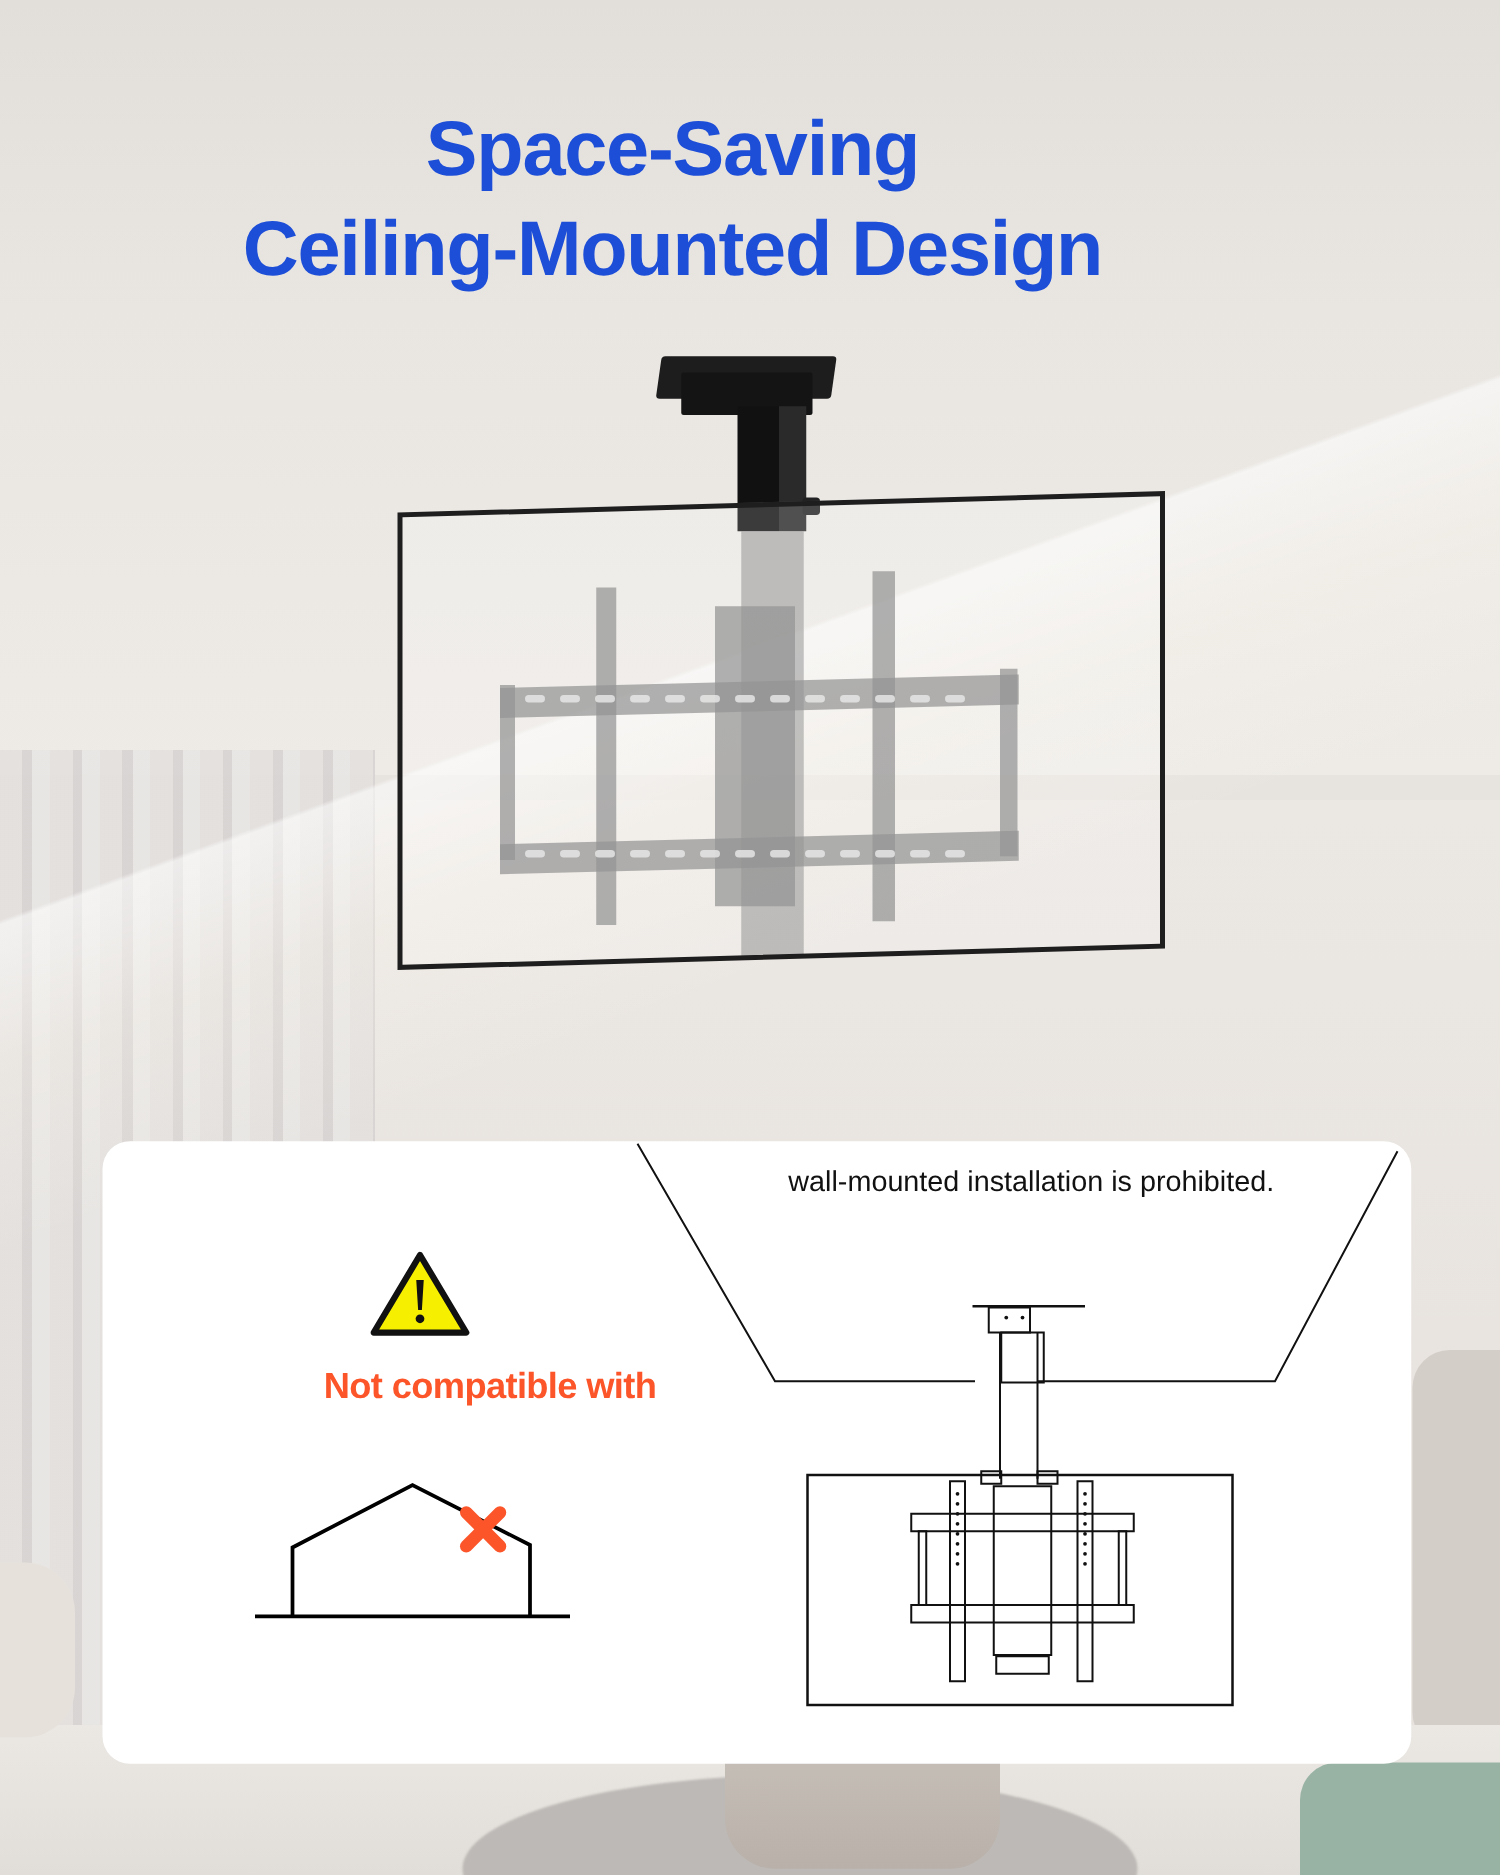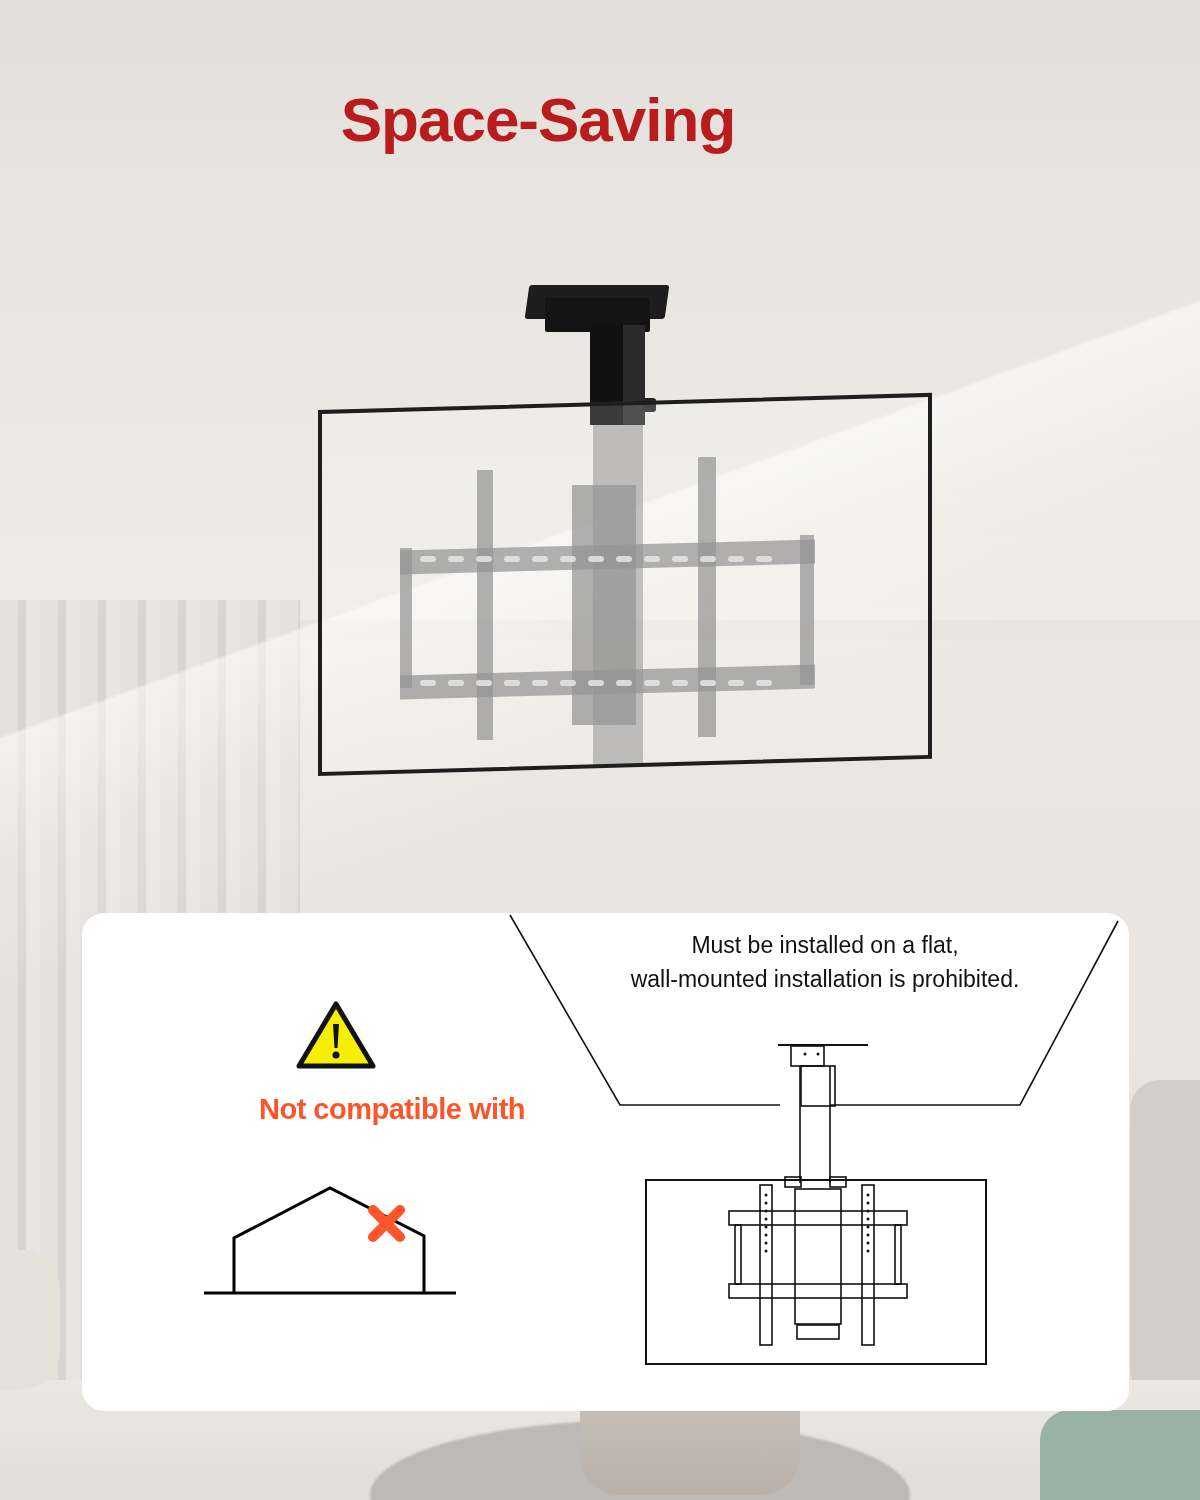--- a/index.html
+++ b/index.html
@@ -49,21 +49,21 @@
       border-radius: 30px 0 0 0; background: #98b3a3;
     }
     .chair-right {
       position: absolute; left: 1130px; top: 1080px; width: 100px; height: 320px;
       border-radius: 30px; background: #d4cec8;
     }
 
     
     .title {
       position: absolute; left: 0; top: 80px; width: 1076px; text-align: center;
-      color: #b91c1c; font-weight: 700; font-size: 62px; line-height: 80px;
+      color: #1d4ed8; font-weight: 700; font-size: 62px; line-height: 80px;
       letter-spacing: -1px;
     }
 
     
     .plate {
       position: absolute; left: 527px; top: 285px; width: 140px; height: 34px;
       background: #1d1d1d; transform: skewX(-8deg); border-radius: 3px;
     }
     .bracket {
       position: absolute; left: 545px; top: 298px; width: 105px; height: 34px;
@@ -123,20 +123,21 @@
   <div class="chair-right"></div>
   <div class="floor"></div>
   <div class="rug"></div>
   <div class="stool"></div>
   <div class="sofa-left"></div>
   <div class="sofa-green"></div>
 </div>
 
 <div class="title">
   <div>Space-Saving</div>
+  <div>Ceiling-Mounted Design</div>
 </div>
 
 <div>
   <div class="plate"></div>
   <div class="bracket"></div>
   <div class="pole"></div>
   <div class="knob"></div>
   <div class="ghost ghost-pole"></div>
   <div class="ghost ghost-center"></div>
   <div class="ghost ghost-bar1"></div>
@@ -217,21 +218,20 @@
       <circle cx="368" cy="314" r="1.5"></circle>
       <circle cx="368" cy="322" r="1.5"></circle>
       <circle cx="368" cy="330" r="1.5"></circle>
       <circle cx="368" cy="338" r="1.5"></circle>
     <circle cx="305" cy="141" r="1.5"></circle>
       <circle cx="318" cy="141" r="1.5"></circle>
   </g>
 </svg>
 
 <div class="install-text">
-  <div>Must be installed on a flat,</div>
   <div>wall-mounted installation is prohibited.</div>
 </div>
 
 <svg class="warning-icon" viewBox="0 0 82 70">
   <path d="M41 4 L78 66 L4 66 Z" fill="#f6f000" stroke="#111" stroke-width="5" stroke-linejoin="round"></path>
   <path d="M38 24 L44 24 L42.5 48 L39.5 48 Z" fill="#111"></path>
   <circle cx="41" cy="55" r="3.5" fill="#111"></circle>
 </svg>
 
 <div class="warning-text">

